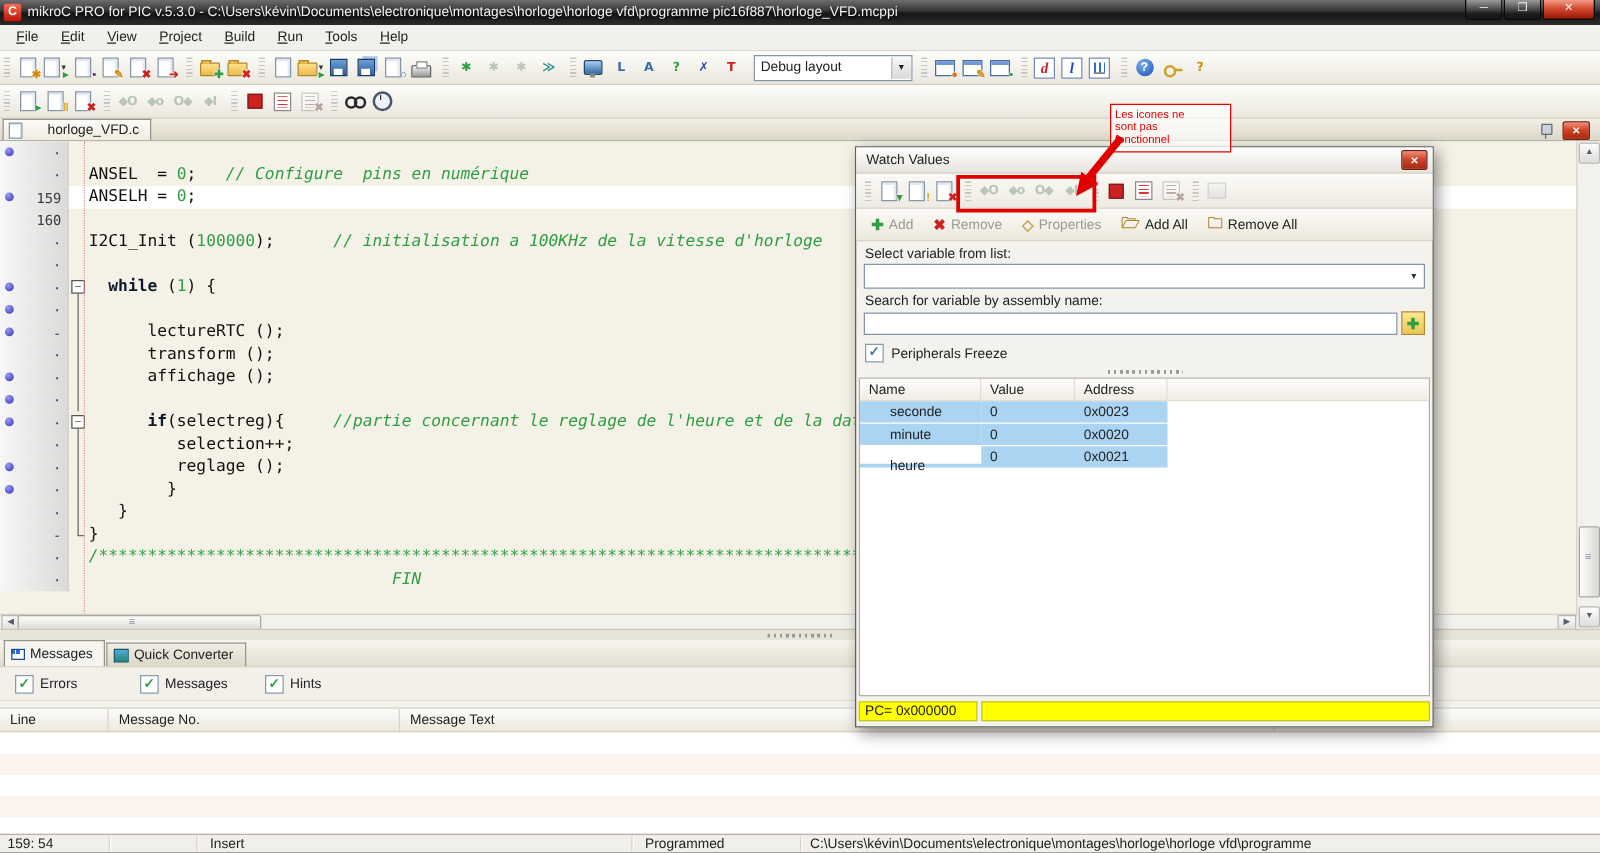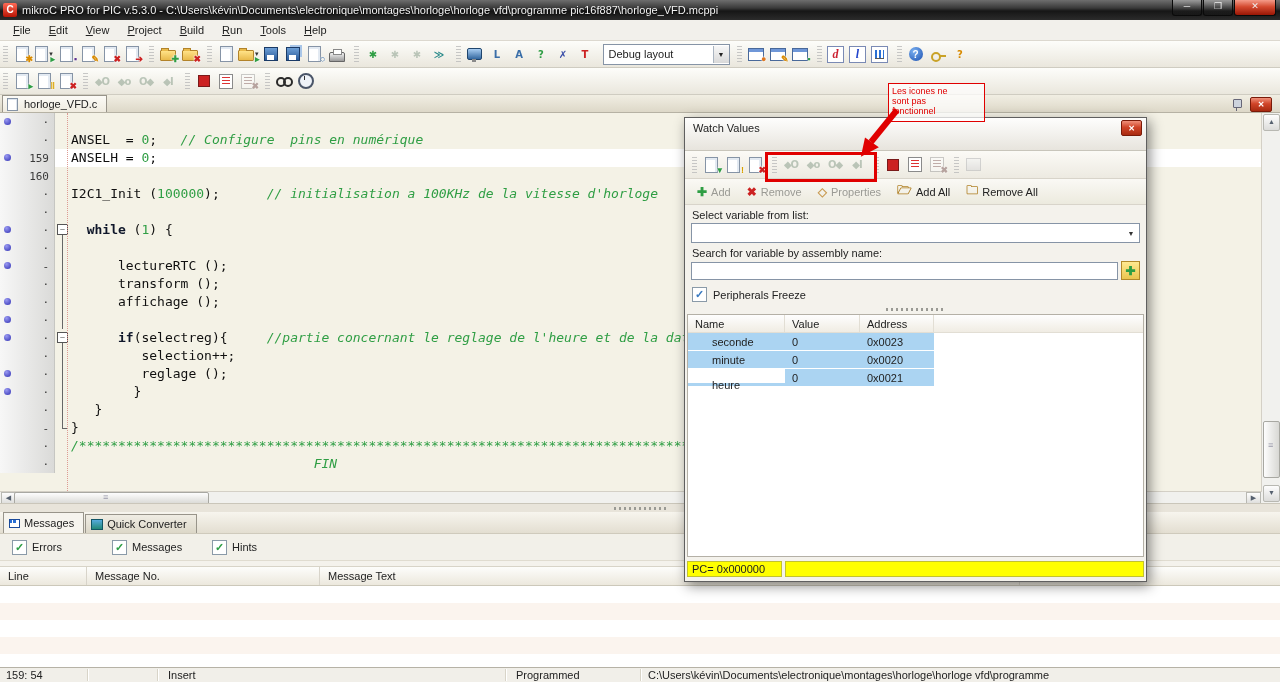--- a/index.html
+++ b/index.html
@@ -73,21 +73,21 @@
   .keyi{width:14px;height:7px;position:relative;margin-top:3px;}
   .keyi::before{content:"";position:absolute;left:0;top:0;width:6px;height:6px;border:2px solid #c9a227;border-radius:50%;}
   .keyi::after{content:"";position:absolute;left:9px;top:3px;width:6px;height:2px;background:#c9a227;box-shadow:3px 2px 0 -1px #c9a227;}
   .combo{width:120px;height:19px;background:#fff;border:1px solid #8694a6;display:flex;align-items:center;
     padding-left:5px;margin:0 4px;}
   .combo .arr{margin-left:auto;width:15px;height:17px;border-left:1px solid #aab4c0;
     background:linear-gradient(#f7f7f7,#d9d9d9);display:flex;align-items:center;justify-content:center;font-size:7px;}
   
   .tabbar{position:absolute;left:0;top:95px;right:0;height:17px;
     background:linear-gradient(#f1eee3,#ddd8c8);border-bottom:1px solid #b6b2a4;}
-  .edtab{position:absolute;left:2px;bottom:0;height:16px;display:flex;align-items:center;gap:6px;
+  .edtab{position:absolute;left:2px;bottom:0;height:16px;display:flex;align-items:center;gap:20px;
     background:linear-gradient(#fcfbf7,#efebdf);border:1px solid #98948a;border-bottom:none;padding:0 9px 0 4px;}
   .tabdoc{width:9px;height:11px;background:#fff;border:1px solid #8694a6;box-shadow:inset -1px 1px 0 #dfe6ef;}
   .pin{position:absolute;right:38px;top:4px;width:7px;height:7px;border:1px solid #667;background:#cdd3dd;border-radius:1px;}
   .pin::after{content:"";position:absolute;left:2px;top:7px;width:1px;height:4px;background:#667;}
   .tabclose{position:absolute;right:8px;top:2px;width:20px;height:13px;border:1px solid #7a1a08;border-radius:2px;
     background:linear-gradient(#f0907a,#d04428 45%,#a82a10);color:#fff;font-size:8px;font-weight:bold;
     display:flex;align-items:center;justify-content:center;}
   .tabclose::before{content:"✕";}
   
   .editor{position:absolute;left:0;top:113px;right:18px;height:378px;background:#f4f2e6;overflow:hidden;}
@@ -146,21 +146,21 @@
   .mbody{background:#fff;position:relative;height:85px;}
   .mrow{height:17px;} .mrow.alt{background:#fbf4ee;}
   
   .status{position:absolute;left:0;bottom:0;right:0;height:14px;background:#f1efe9;border-top:1px solid #b6b2a6;}
   .sseg{position:absolute;top:1px;white-space:nowrap;}
   .sdiv{position:absolute;top:1px;bottom:1px;border-left:1px solid #d8d4c8;box-shadow:1px 0 0 #fff;}
   
   .dlg{position:absolute;left:684px;top:117px;width:463px;height:465px;z-index:50;
     background:#f4f2ec;border:1px solid #5f5f5f;box-shadow:3px 4px 12px rgba(0,0,0,.45);
     display:flex;flex-direction:column;box-sizing:border-box;}
-  .dtitle{height:20px;flex:none;display:flex;align-items:center;padding:0 4px 12px 8px;
+  .dtitle{height:20px;flex:none;display:flex;align-items:center;padding:0 4px 0 8px;
     background:linear-gradient(#fefefd,#e7e4dd);border-bottom:1px solid #c8c5bb;font-weight:bold;font-weight:normal;}
   .dclose{margin-left:auto;width:19px;height:14px;border:1px solid #7a1a08;border-radius:2px;color:#fff;
     background:linear-gradient(#f0907a,#d04428 45%,#a82a10);font-size:8px;font-weight:bold;
     display:flex;align-items:center;justify-content:center;}
   .dclose::before{content:"✕";}
   .dtb1{height:27px;flex:none;display:flex;align-items:center;padding:0 4px;position:relative;
     background:linear-gradient(#fbfaf6,#edeae1);border-bottom:1px solid #d8d4ca;}
   .redbox{position:absolute;left:80px;top:1px;width:106px;height:24px;border:3px solid #e00000;z-index:5;}
   .dtb2{height:25px;flex:none;display:flex;align-items:center;padding:0 6px;gap:4px;
     background:linear-gradient(#faf9f5,#eceade);border-bottom:1px solid #d8d4ca;}

